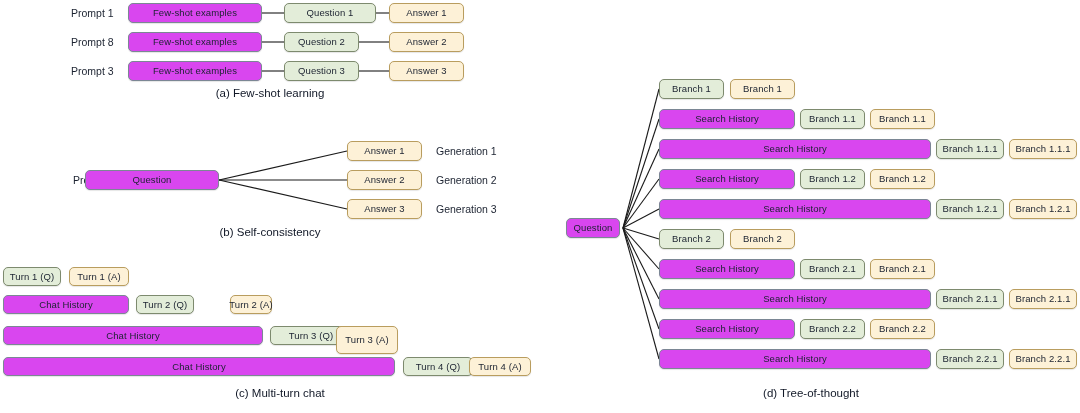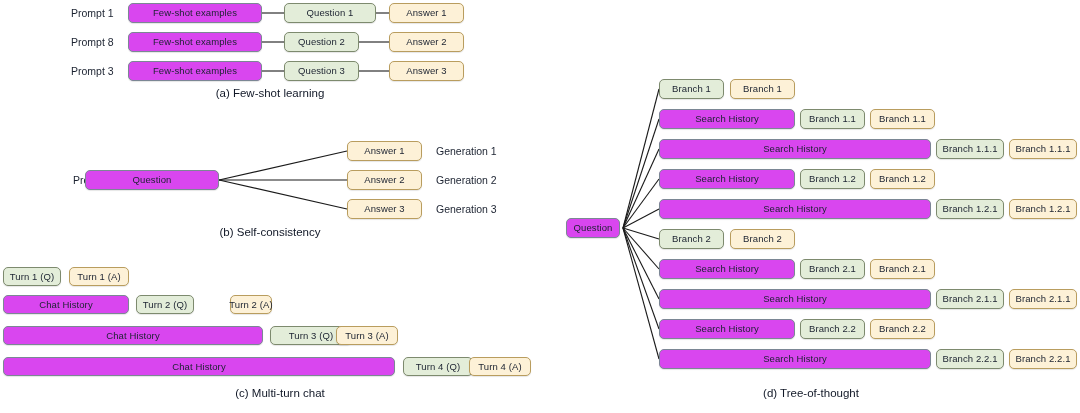--- a/index.html
+++ b/index.html
@@ -91,21 +91,21 @@
 
   <div class="node green" style="left:3px;top:267px;width:58px;height:19px;">Turn 1 (Q)</div>
   <div class="node yellow" style="left:69px;top:267px;width:60px;height:19px;">Turn 1 (A)</div>
 
   <div class="node blue" style="left:3px;top:295px;width:126px;height:19px;">Chat History</div>
   <div class="node green" style="left:136px;top:295px;width:58px;height:19px;">Turn 2 (Q)</div>
   <div class="node yellow" style="left:202px;top:295px;width:42px;height:19px;margin-left:28px;">Turn 2 (A)</div>
 
   <div class="node blue" style="left:3px;top:326px;width:260px;height:19px;">Chat History</div>
   <div class="node green" style="left:270px;top:326px;width:82px;height:19px;">Turn 3 (Q)</div>
-  <div class="node yellow" style="left:336px;top:326px;width:62px;height:19px;">Turn 3 (A)</div>
+  <div class="node yellow" style="left:336px;top:326px;width:62px;height:28px;">Turn 3 (A)</div>
 
   <div class="node blue" style="left:3px;top:357px;width:392px;height:19px;">Chat History</div>
   <div class="node green" style="left:403px;top:357px;width:70px;height:19px;">Turn 4 (Q)</div>
   <div class="node yellow" style="left:469px;top:357px;width:62px;height:19px;">Turn 4 (A)</div>
 
   <div class="cap" style="left:0px;top:388px;width:560px;">(c) Multi-turn chat</div>
 </div>
 
 <div class="panel">
 

